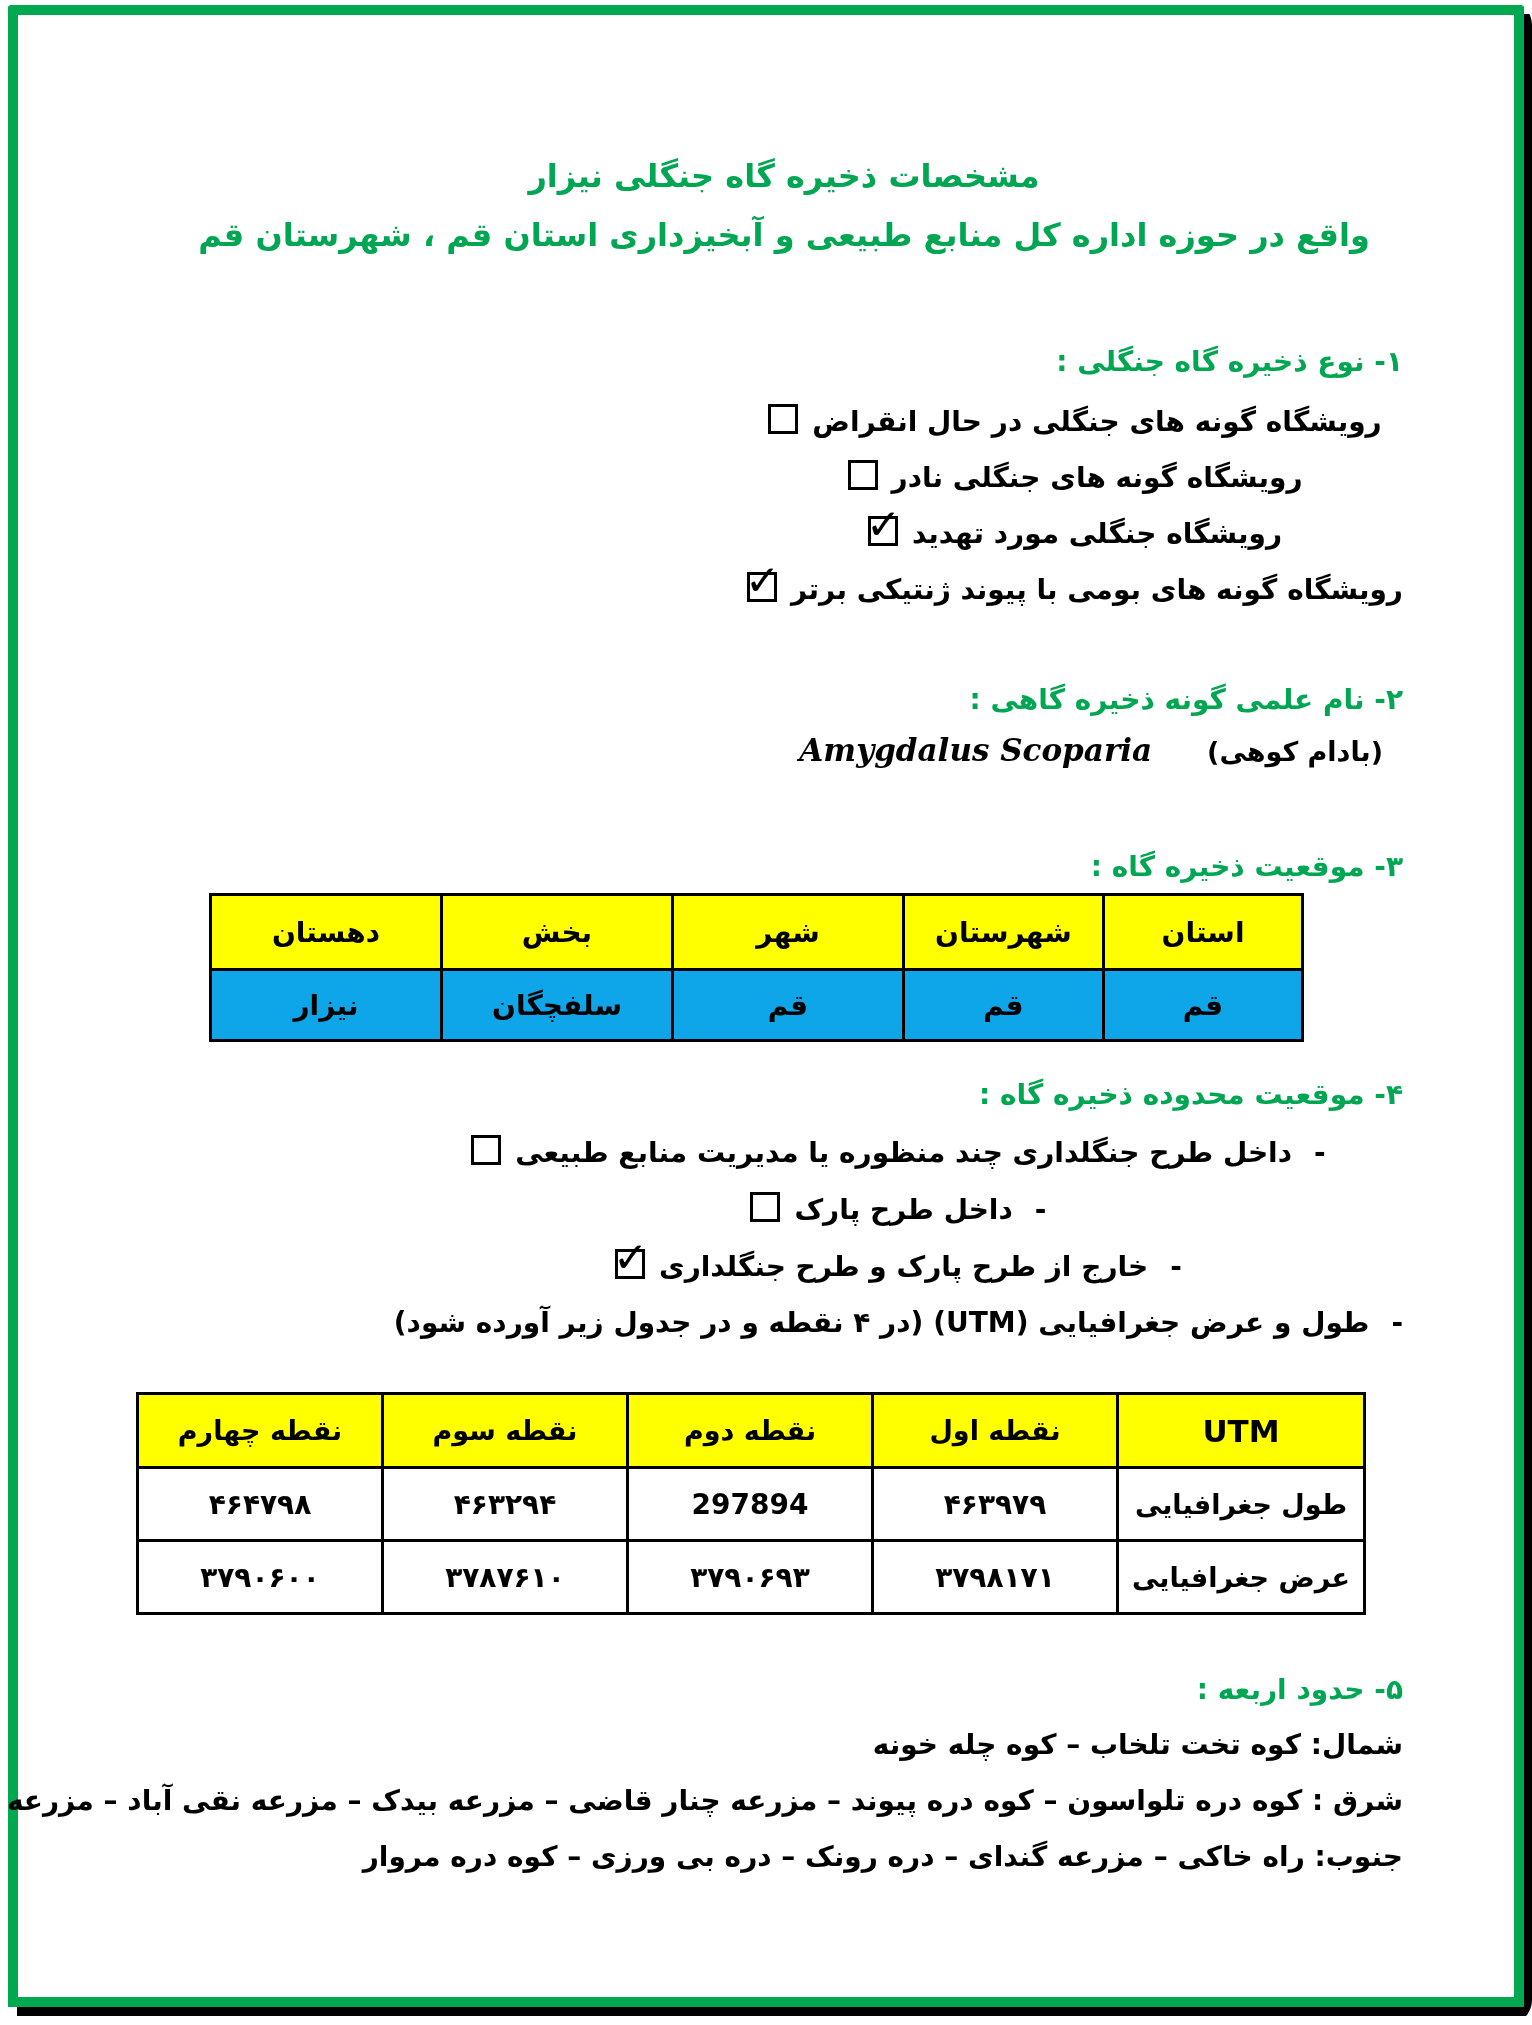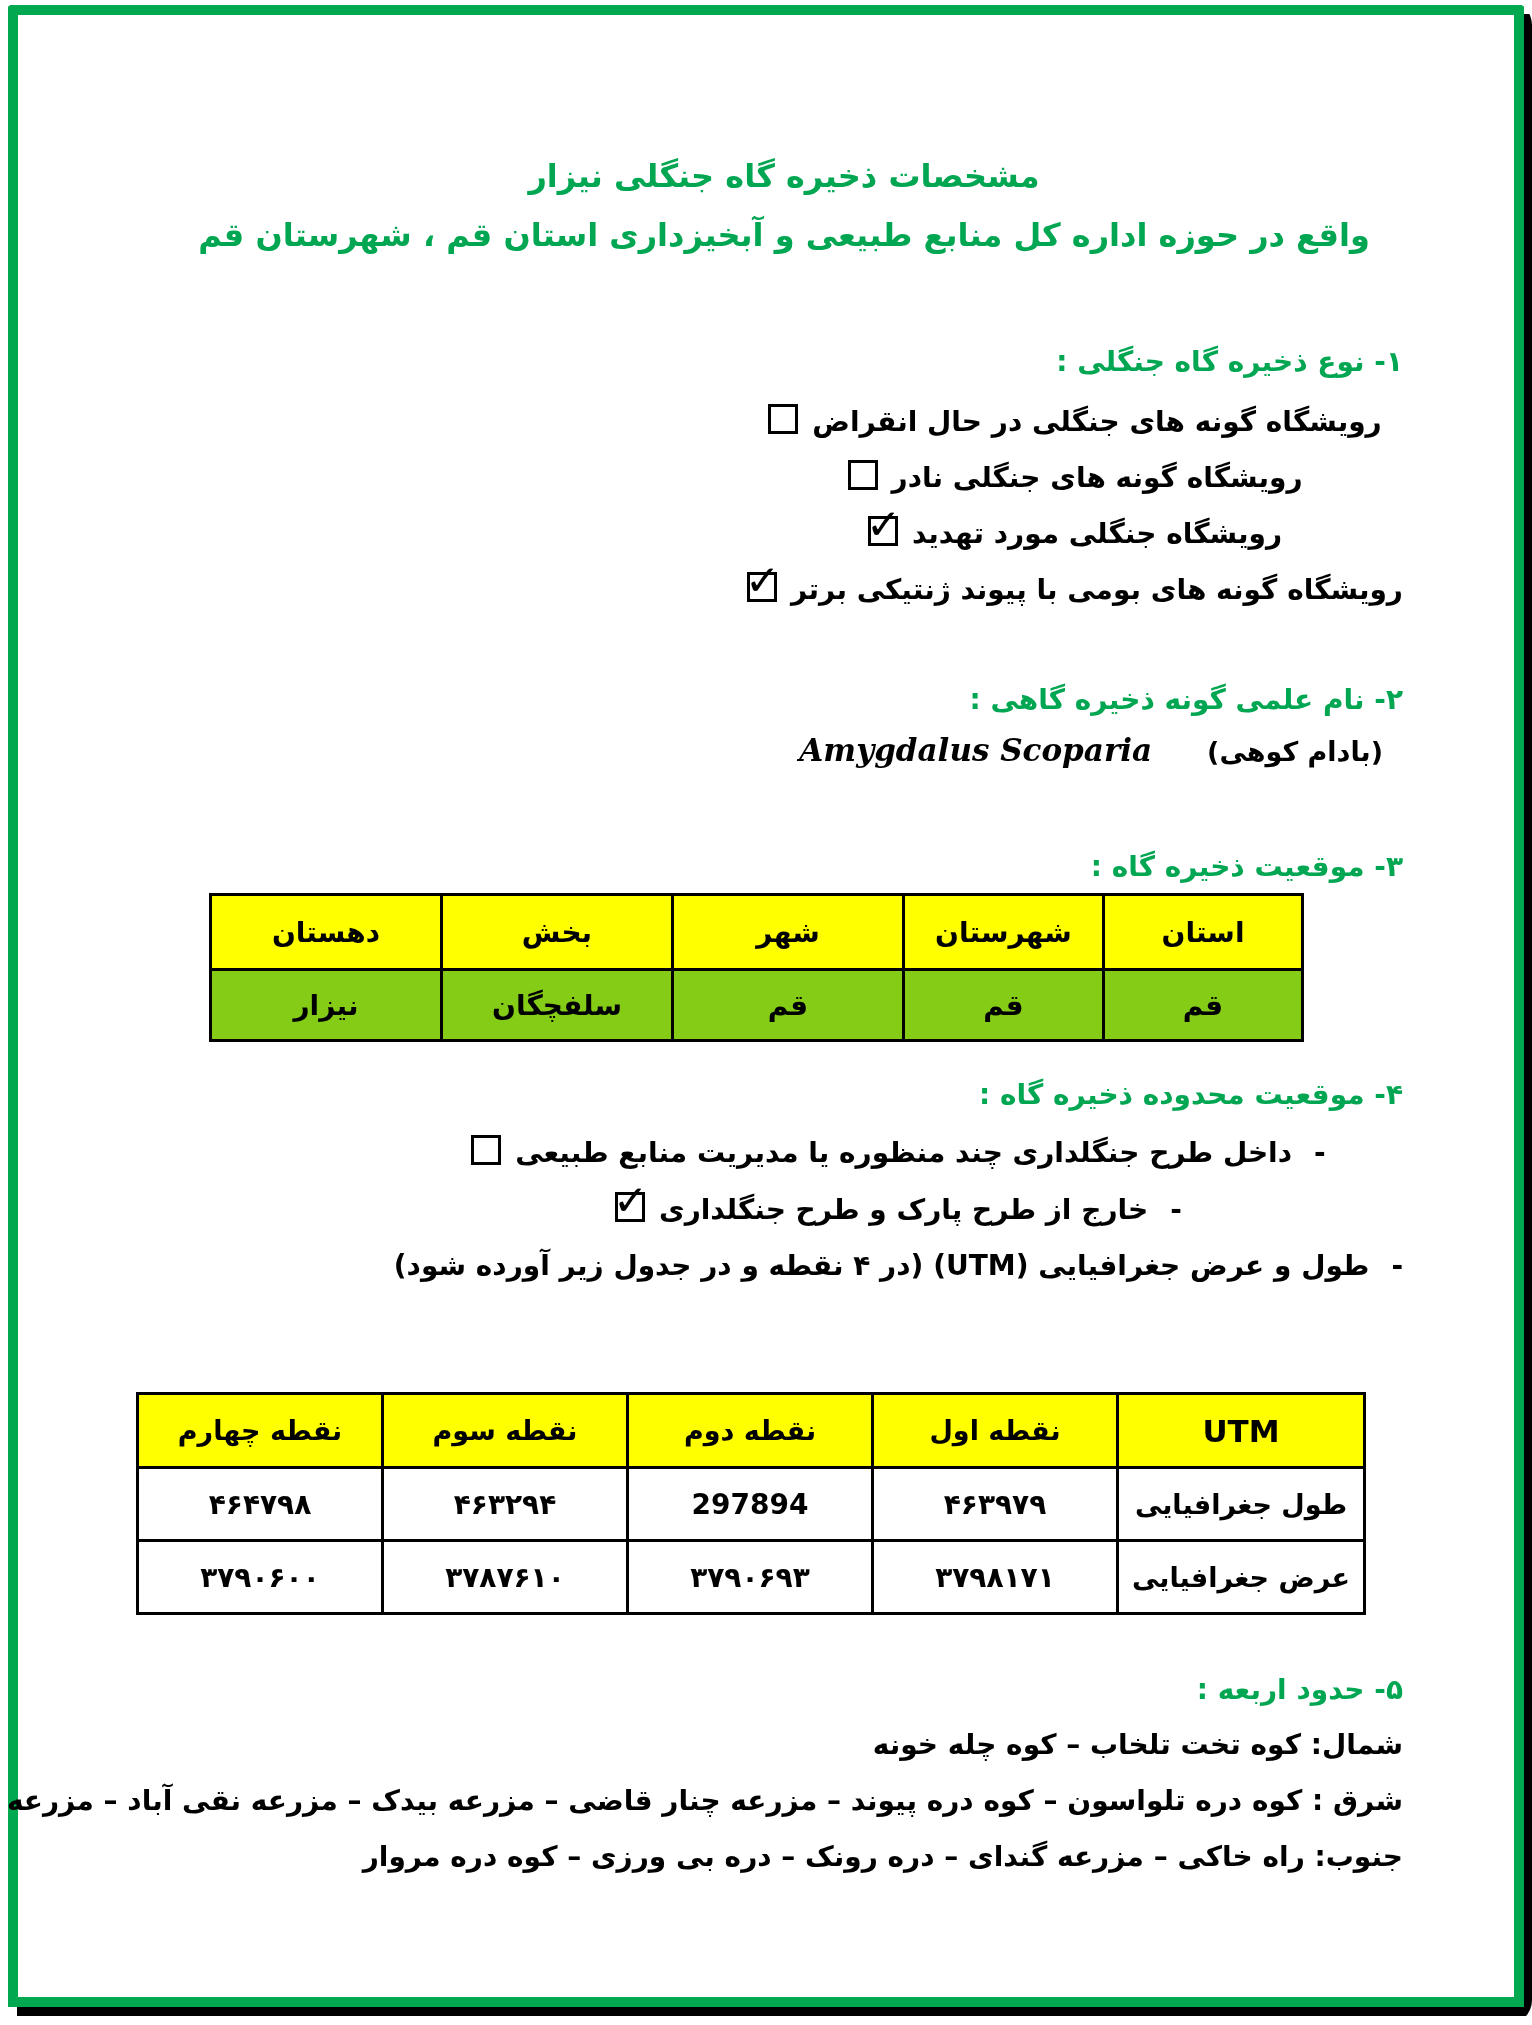--- a/index.html
+++ b/index.html
@@ -41,21 +41,21 @@
   }
   .sci-line{position:absolute;white-space:nowrap;}
   .sci-line .common{font-size:27px;}
   .sci-line .latin{
     font-family:"DejaVu Serif",serif;font-style:italic;font-weight:bold;
     font-size:31px;margin-right:55px;direction:ltr;unicode-bidi:isolate;
   }
   table{border-collapse:collapse;direction:rtl;position:absolute;table-layout:fixed;}
   th,td{border:3px solid var(--ink);text-align:center;font-weight:bold;padding:8px;}
   .loc-table th{background:var(--header_yellow);height:56px;font-size:28px;}
-  .loc-table td{height:52px;font-size:28px;background:#84cc16;text-align:center;}
+  .loc-table td{height:52px;font-size:28px;background:#0ea5e9;text-align:center;}
   .utm-table thead th{background:var(--header_yellow);height:55px;font-size:27px;}
   .utm-table thead th:first-child{font-size:31px;}
   .utm-table tbody th{height:54px;font-size:27px;background:#fff;}
   .utm-table tbody td{height:54px;font-size:28px;background:#fff;}
   .bounds .b-line{height:56px;font-size:28px;white-space:nowrap;}
 </style>
 </head>
 <body>
 
 <div class="page">
@@ -112,20 +112,21 @@
           </tr>
         </tbody>
       </table>
 
       <div class="sec-heading" style="top:1048px;right:129px">۴- موقعیت محدوده ذخیره گاه :</div>
 
       <div class="list-block s4" style="top:1105px;right:129px">
 
           <div class="check-item"><span class="dash">-</span><span>داخل طرح جنگلداری چند منظوره یا مدیریت منابع طبیعی</span><span class="cb box-empty"></span></div>
 
+          <div class="check-item"><span class="dash">-</span><span>داخل طرح پارک</span><span class="cb box-empty"></span></div>
 
           <div class="check-item"><span class="dash">-</span><span>خارج از طرح پارک و طرح جنگلداری</span><span class="cb box-checked"></span></div>
 
           <div class="check-item"><span class="dash">-</span><span>طول و عرض جغرافیایی (UTM) (در ۴ نقطه و در جدول زیر آورده شود)</span></div>
 
       </div>
 
       <table class="utm-table" style="top:1362px;right:166px;width:1227px">
         <colgroup>
           <col style="width:247px">

